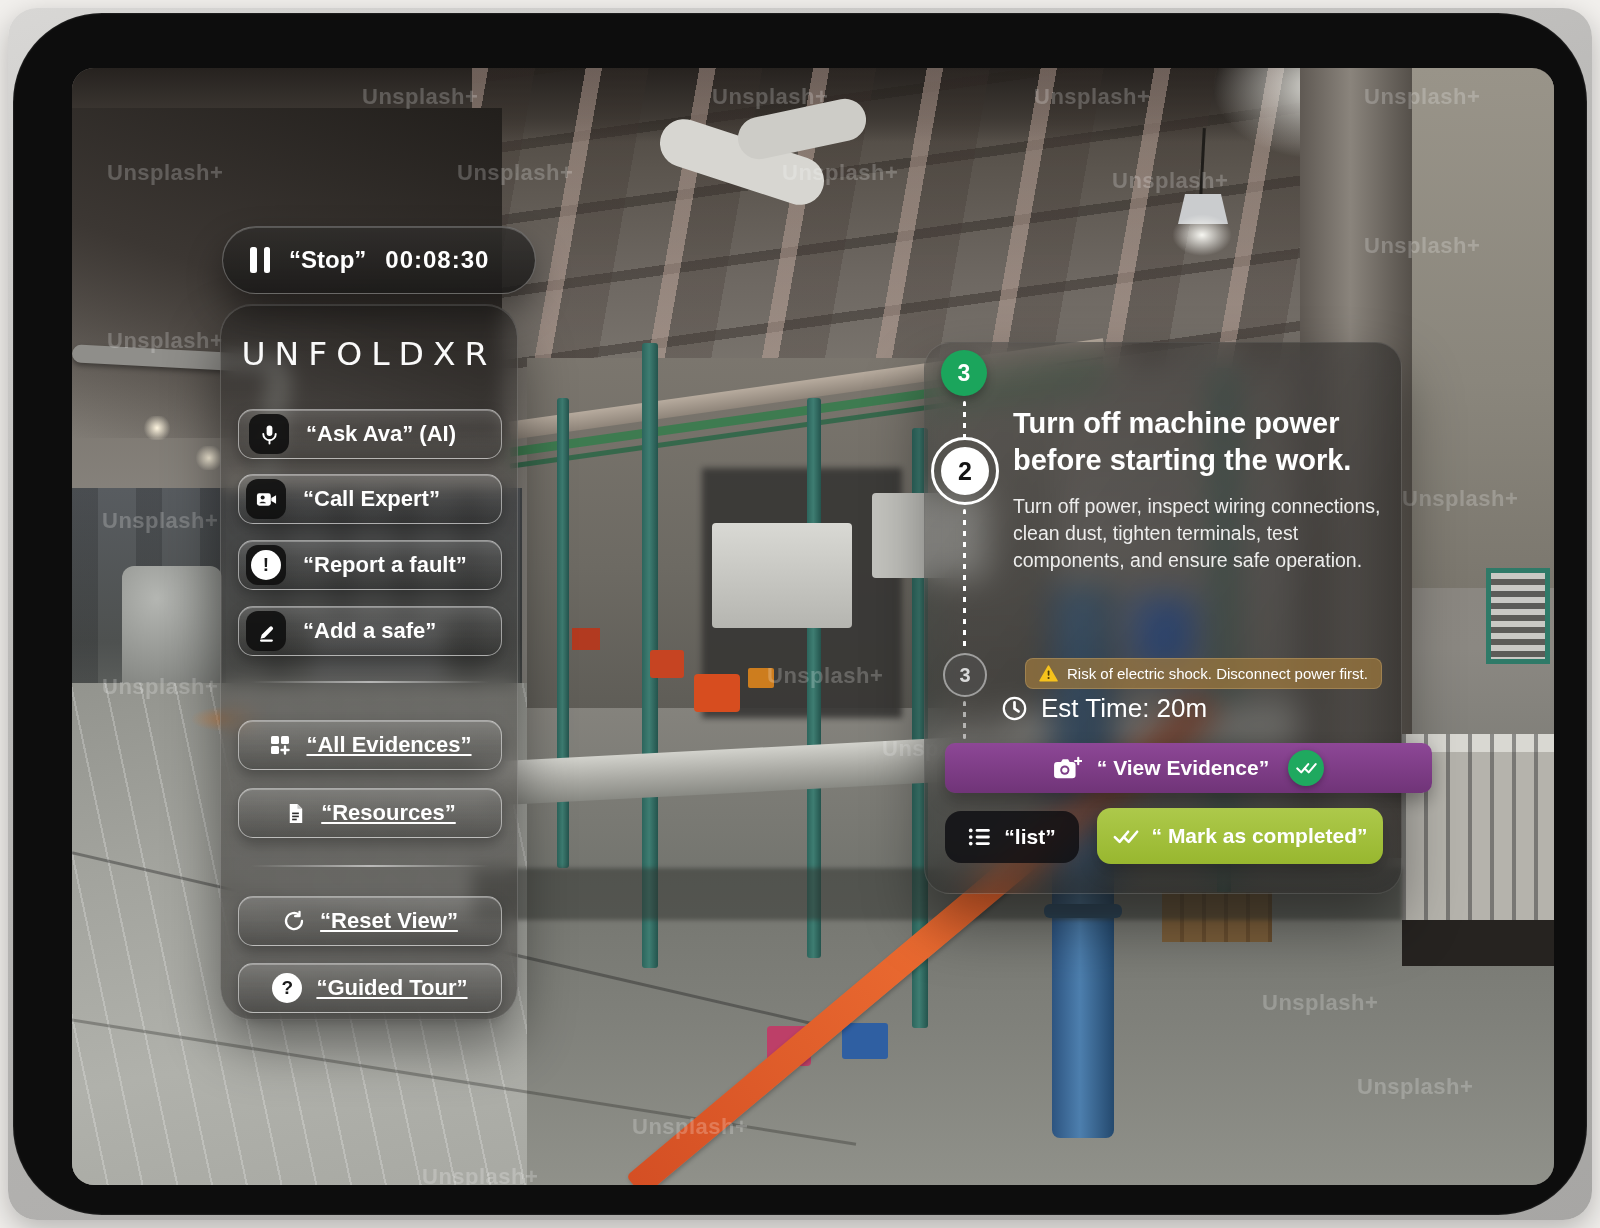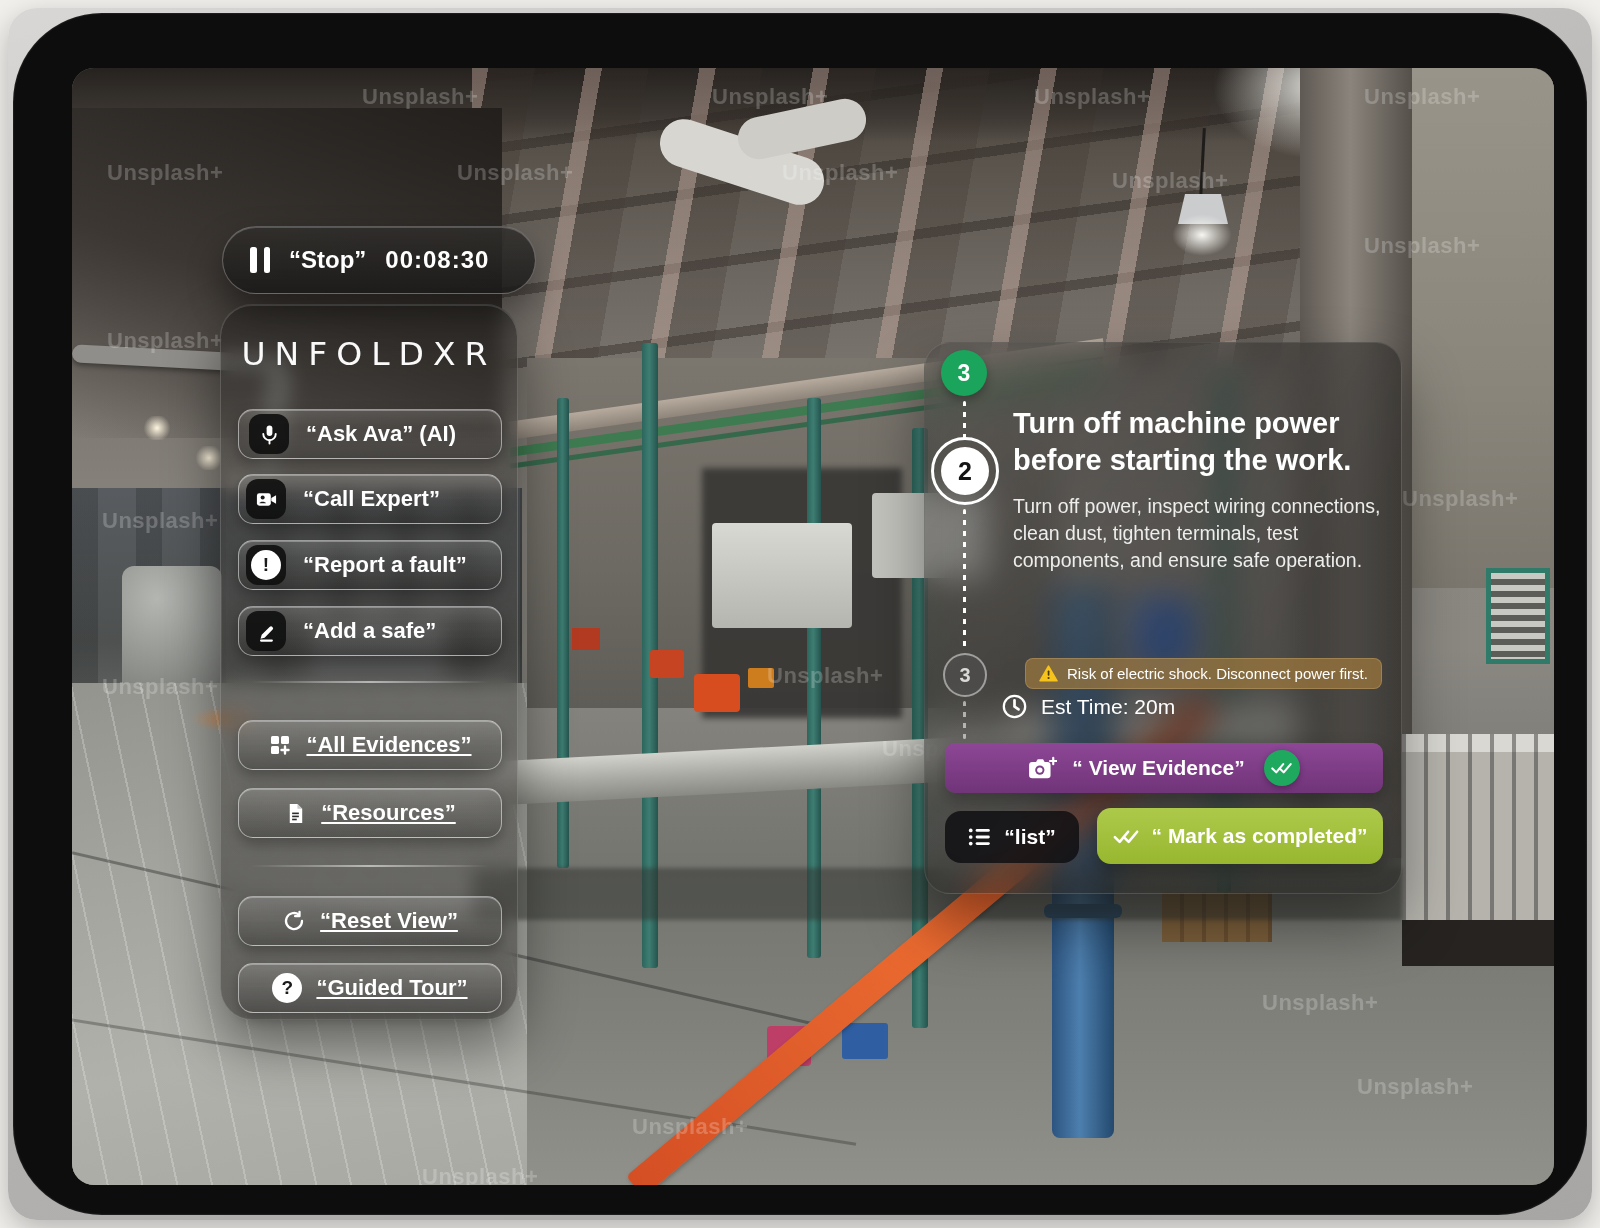--- a/index.html
+++ b/index.html
@@ -71,22 +71,22 @@
   .step-next{position:absolute;left:18px;top:310px;width:44px;height:44px;border-radius:50%;
              background:rgba(90,90,90,.35);border:2.5px solid rgba(215,215,215,.6);color:#d9d9d9;
              font-size:20px;font-weight:700;display:flex;align-items:center;justify-content:center;}
   .ttl{position:absolute;left:88px;top:62px;width:380px;font-size:29px;line-height:1.26;font-weight:700;}
   .desc{position:absolute;left:88px;top:150px;width:396px;font-size:19.5px;line-height:1.38;
         font-weight:400;color:#ededec;}
   .warn{position:absolute;left:100px;top:315px;height:31px;border-radius:8px;
         background:rgba(164,124,60,.68);border:1px solid rgba(255,220,150,.22);
         display:inline-flex;align-items:center;gap:9px;padding:0 13px;font-size:15px;font-weight:500;}
   .est{position:absolute;left:76px;top:350px;display:flex;align-items:center;gap:13px;
-       font-size:21px;font-weight:500;}
-  .btn-evi{position:absolute;left:20px;top:400px;width:438px;height:50px;border-radius:10px;cursor:pointer;
+       font-size:26px;font-weight:500;}
+  .btn-evi{position:absolute;left:20px;top:400px;width:487px;height:50px;border-radius:10px;cursor:pointer;
         background:linear-gradient(180deg,#8d4796,#703478);
         display:flex;align-items:center;justify-content:center;gap:15px;
         font-size:21px;font-weight:700;color:#fff;box-shadow:0 8px 18px rgba(0,0,0,.3);}
   .evi-badge{width:36px;height:36px;border-radius:50%;background:#1fa95f;display:flex;align-items:center;
         justify-content:center;margin-left:4px;box-shadow:0 2px 6px rgba(0,0,0,.3);}
   .btn-list{position:absolute;left:20px;top:468px;width:134px;height:52px;border-radius:16px;cursor:pointer;
         background:rgba(13,13,17,.82);display:flex;align-items:center;justify-content:center;gap:12px;
         font-size:21px;font-weight:700;color:#fff;}
   .btn-done{position:absolute;left:172px;top:465px;width:286px;height:56px;border-radius:14px;cursor:pointer;
         background:linear-gradient(180deg,#adc94b,#98b72f);display:flex;align-items:center;

